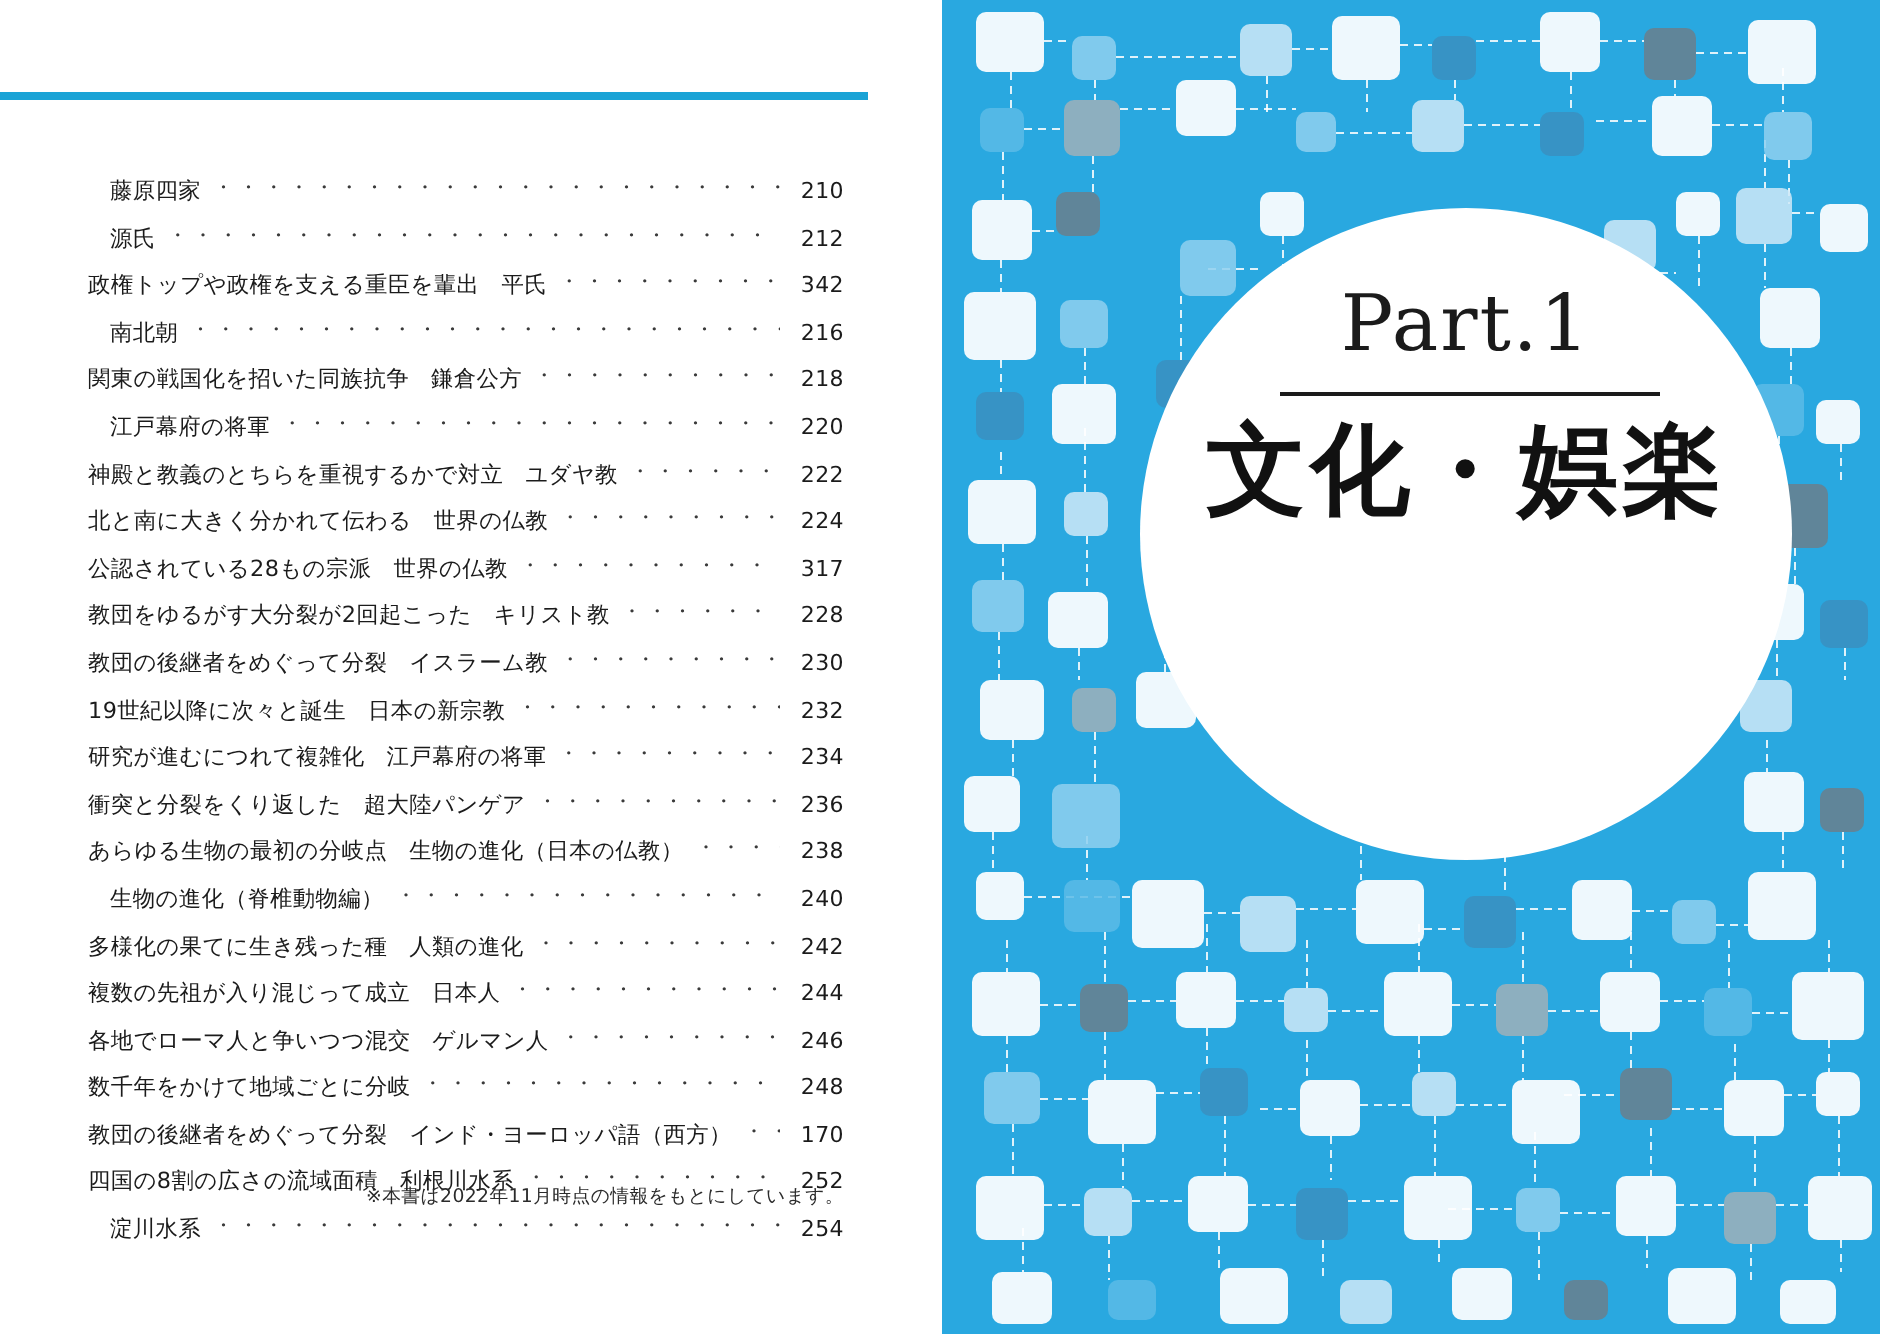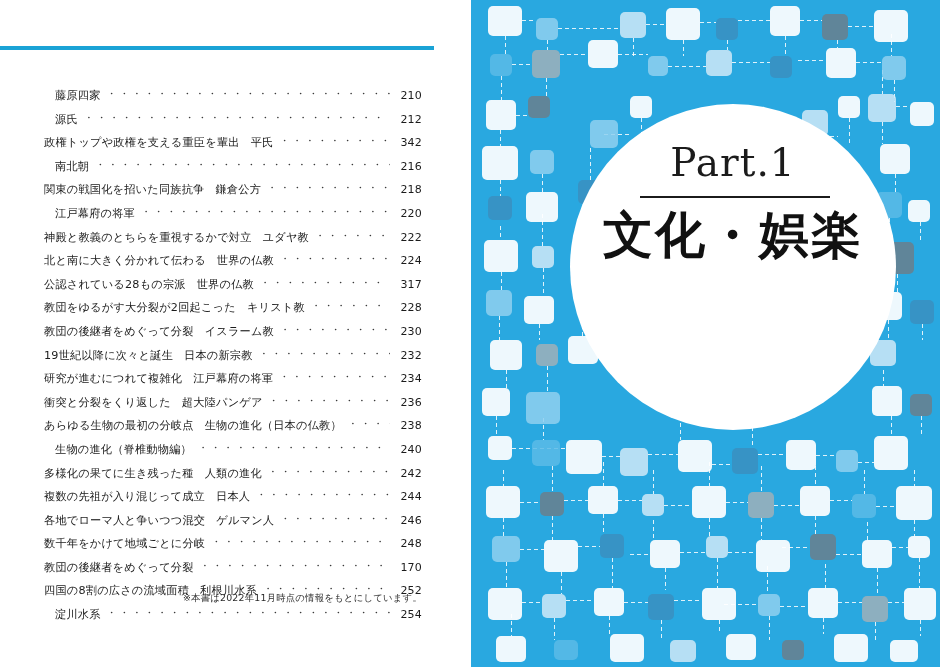--- a/index.html
+++ b/index.html
@@ -286,20 +286,21 @@
           <span class="toc-dots">・・・・・・・・・・・・・・・・・・・・・・・・・・・・・・・・・・・・・・・・・・・・・・・・・・・・・・・・・・・・・・・・・・・・・・</span>
           <span class="toc-page">246</span>
         </div>
         <div class="toc-row">
           <span class="toc-title">数千年をかけて地域ごとに分岐</span>
           <span class="toc-dots">・・・・・・・・・・・・・・・・・・・・・・・・・・・・・・・・・・・・・・・・・・・・・・・・・・・・・・・・・・・・・・・・・・・・・・</span>
           <span class="toc-page">248</span>
         </div>
         <div class="toc-row">
           <span class="toc-title">教団の後継者をめぐって分裂</span>
+          <span class="toc-sub">インド・ヨーロッパ語（西方）</span>
           <span class="toc-dots">・・・・・・・・・・・・・・・・・・・・・・・・・・・・・・・・・・・・・・・・・・・・・・・・・・・・・・・・・・・・・・・・・・・・・・</span>
           <span class="toc-page">170</span>
         </div>
         <div class="toc-row">
           <span class="toc-title">四国の8割の広さの流域面積</span>
           <span class="toc-sub">利根川水系</span>
           <span class="toc-dots">・・・・・・・・・・・・・・・・・・・・・・・・・・・・・・・・・・・・・・・・・・・・・・・・・・・・・・・・・・・・・・・・・・・・・・</span>
           <span class="toc-page">252</span>
         </div>
         <div class="toc-row">

